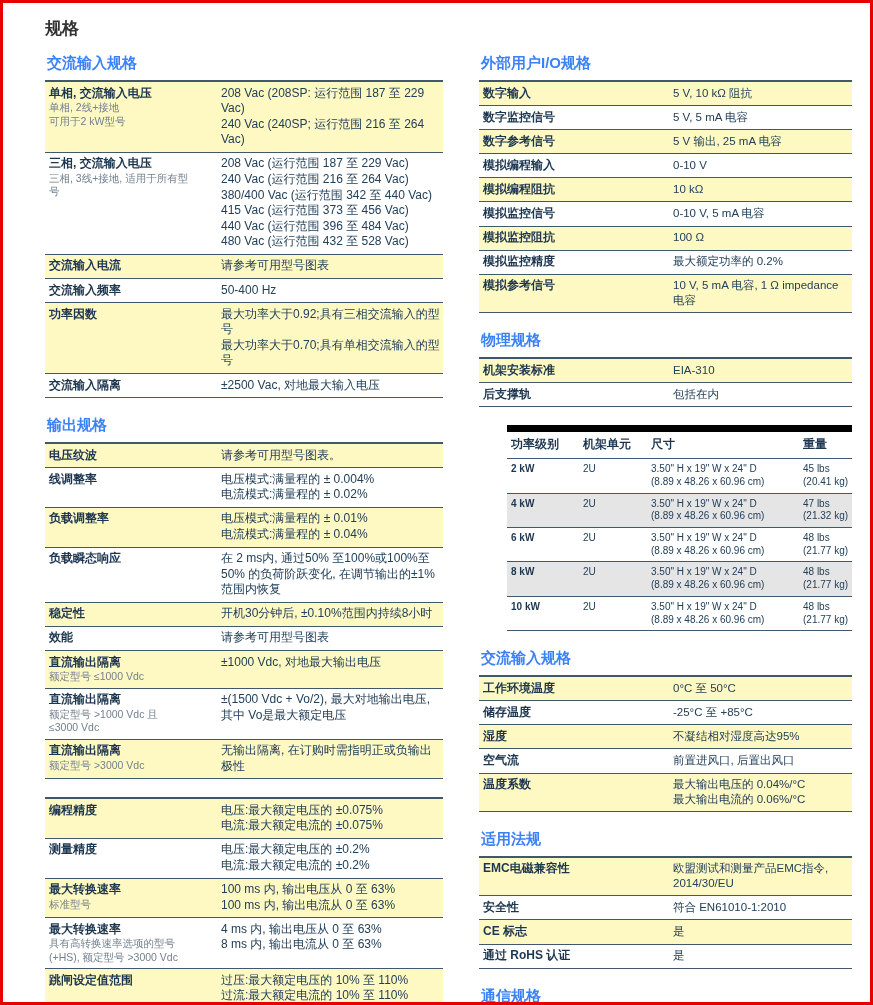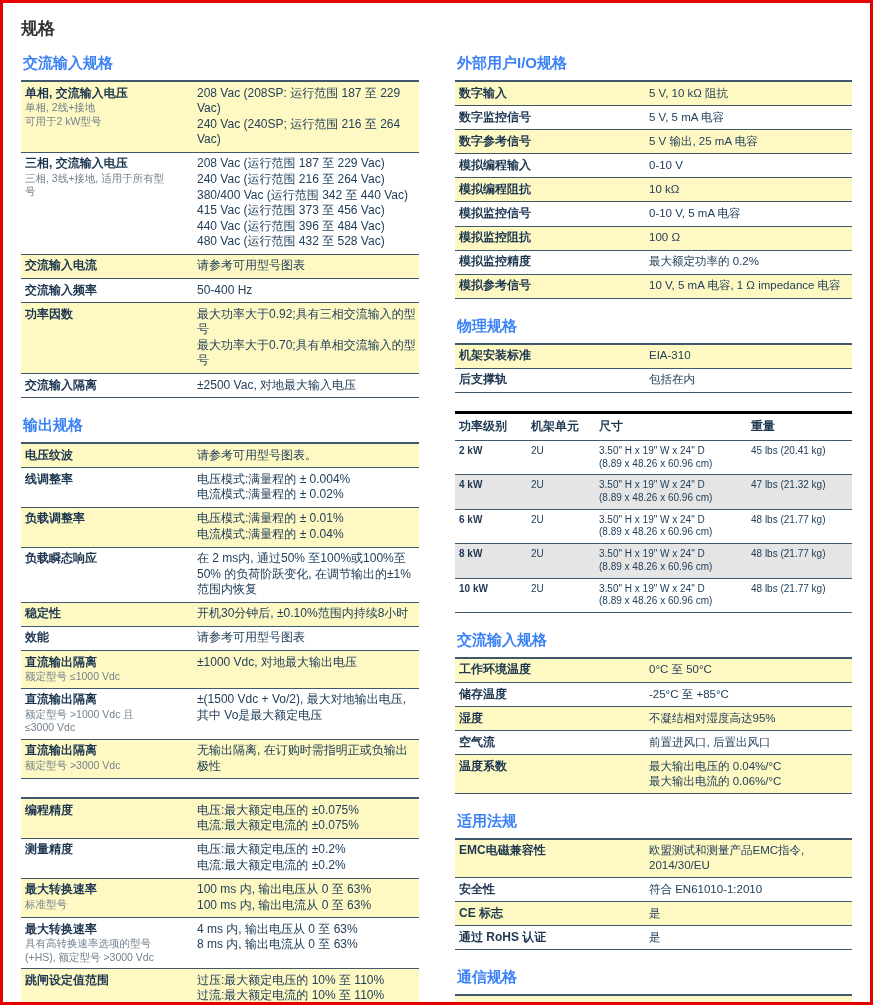--- a/index.html
+++ b/index.html
@@ -1,19 +1,19 @@
 <!DOCTYPE html>
 <html><head>
 <meta charset="utf-8">
 <style>
   html,body { margin:0; padding:0; background:#ffffff; }
   .page {
     width:873px; height:1005px; box-sizing:border-box;
     border:3px solid #e60000; background:#ffffff;
-    padding:10px 18px 0 18px; overflow:hidden;
+    padding:10px 18px 0 42px; overflow:hidden;
     font-family:"Liberation Sans","DejaVu Sans",sans-serif;
   }
   .page-title { font-size:17px; font-weight:bold; color:#333333; margin:4px 0 14px 0; }
   .cols { display:flex; gap:36px; }
   .col-left { width:398px; flex:none; }
   .col-right { flex:1; min-width:0; }
   .section { margin-bottom:18px; }
   .section-heading { font-size:15px; font-weight:bold; color:#3b82f6; margin:0 0 7px 2px; }
   .spec-table { border-top:2px solid #41586c; }
   .spec-row { display:flex; border-bottom:1px solid #41586c; padding:3.5px 2px 4px 4px; }
@@ -21,21 +21,21 @@
   .spec-label { flex:none; padding-right:10px; box-sizing:border-box; }
   .col-left .spec-label { width:150px; }
   .col-right .spec-label { width:168px; }
   .label-main { font-size:12px; font-weight:bold; color:#1d3650; line-height:1.3; }
   .label-sub { font-size:10.5px; font-weight:normal; color:#73818e; line-height:1.28; }
   .spec-value { flex:1; min-width:0; color:#23405a;margin-left:22px; }
   .col-left .spec-value { font-size:12px; line-height:1.3; }
   .col-right .spec-value { font-size:11.5px; line-height:1.3; }
   .value-line { }
   
-  .power-table { border-top:3px solid #000000; }
+  .power-table { border-top:7px solid #000000;margin-left:28px; }
   .power-header { display:flex; border-bottom:1px solid #41586c; padding:4px 0 5px 4px;
                   font-size:12px; font-weight:bold; color:#1d3650; }
   .power-row { display:flex; border-bottom:1px solid #41586c; padding:4px 0 4px 4px;
                font-size:10px; color:#23405a; line-height:1.27; }
   .power-row.shaded { background:#e5e5e5; }
   .pc0 { width:72px; flex:none; }
   .pc1 { width:68px; flex:none; }
   .pc2 { width:152px; flex:none; padding-right:8px; box-sizing:border-box; }
   .pc3 { flex:1; min-width:0; }
   .power-row .pc0 { font-weight:bold; color:#1d3650; }

